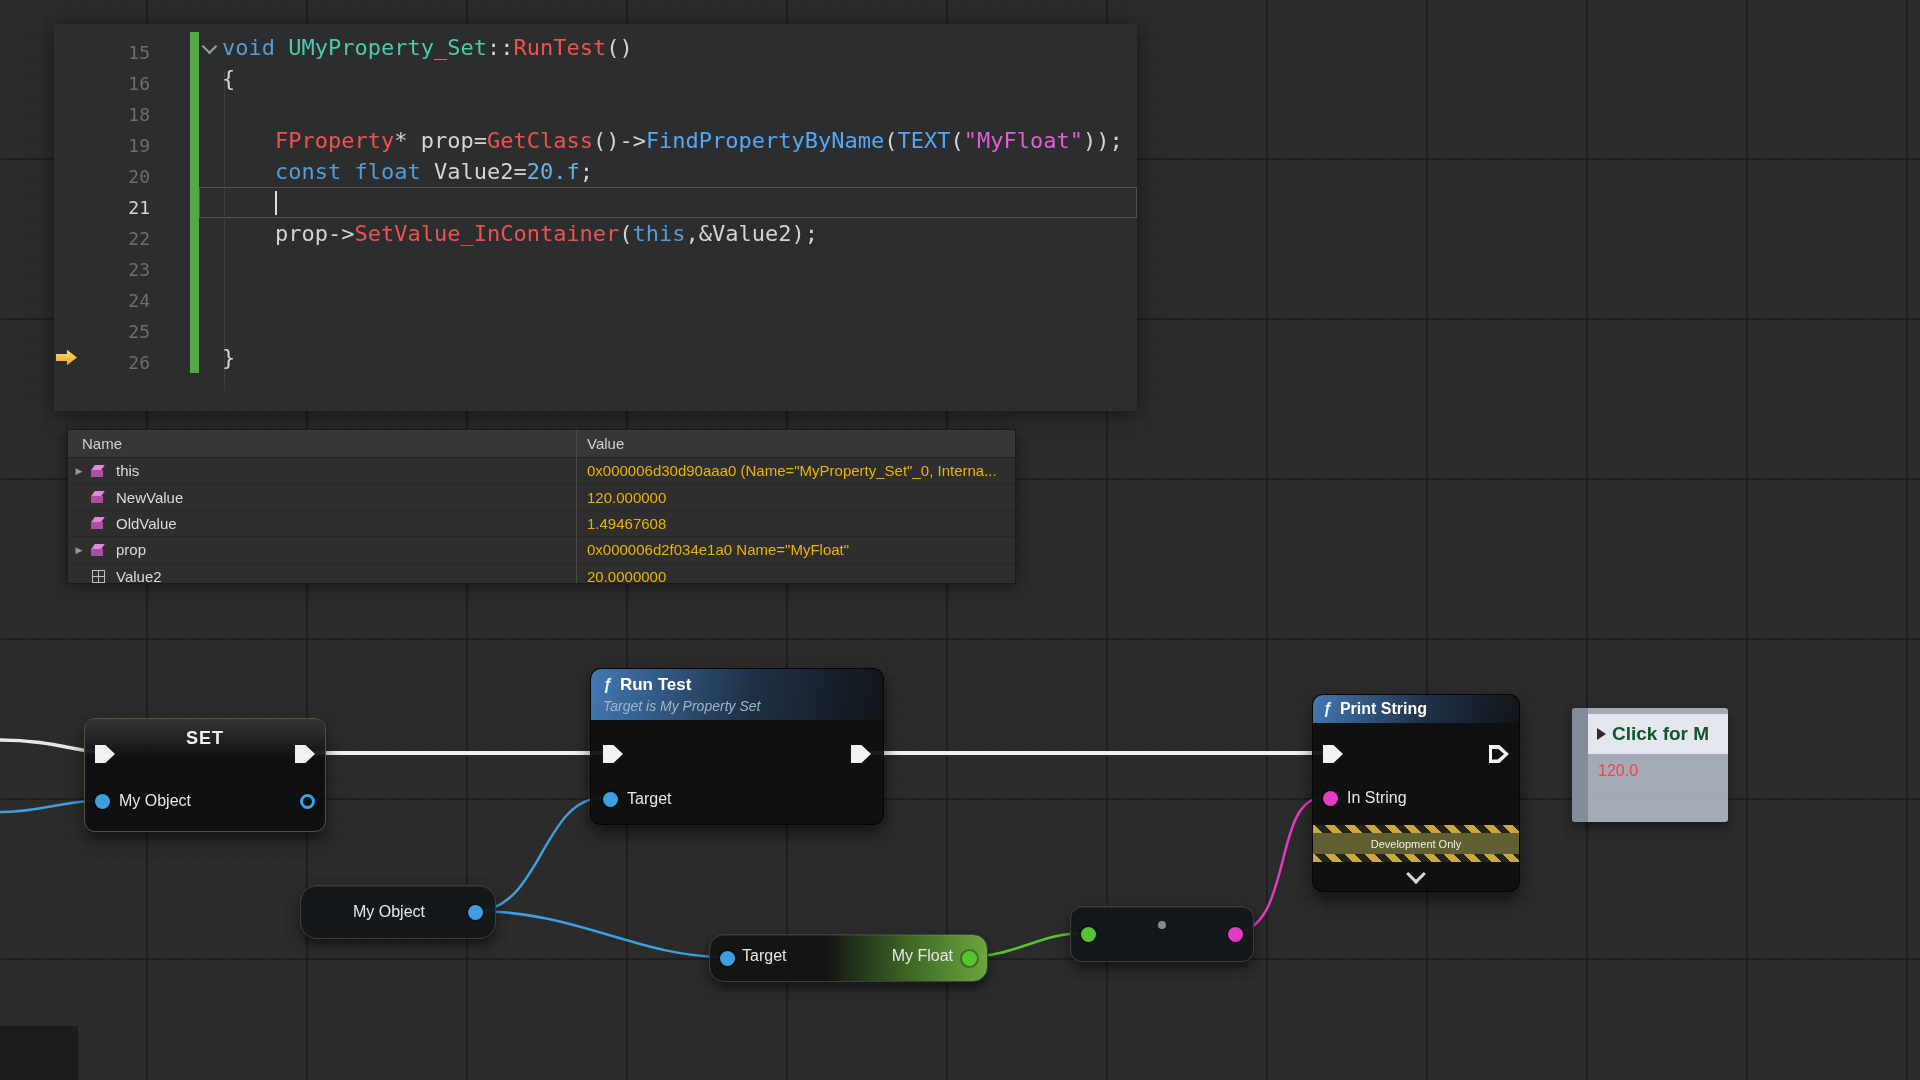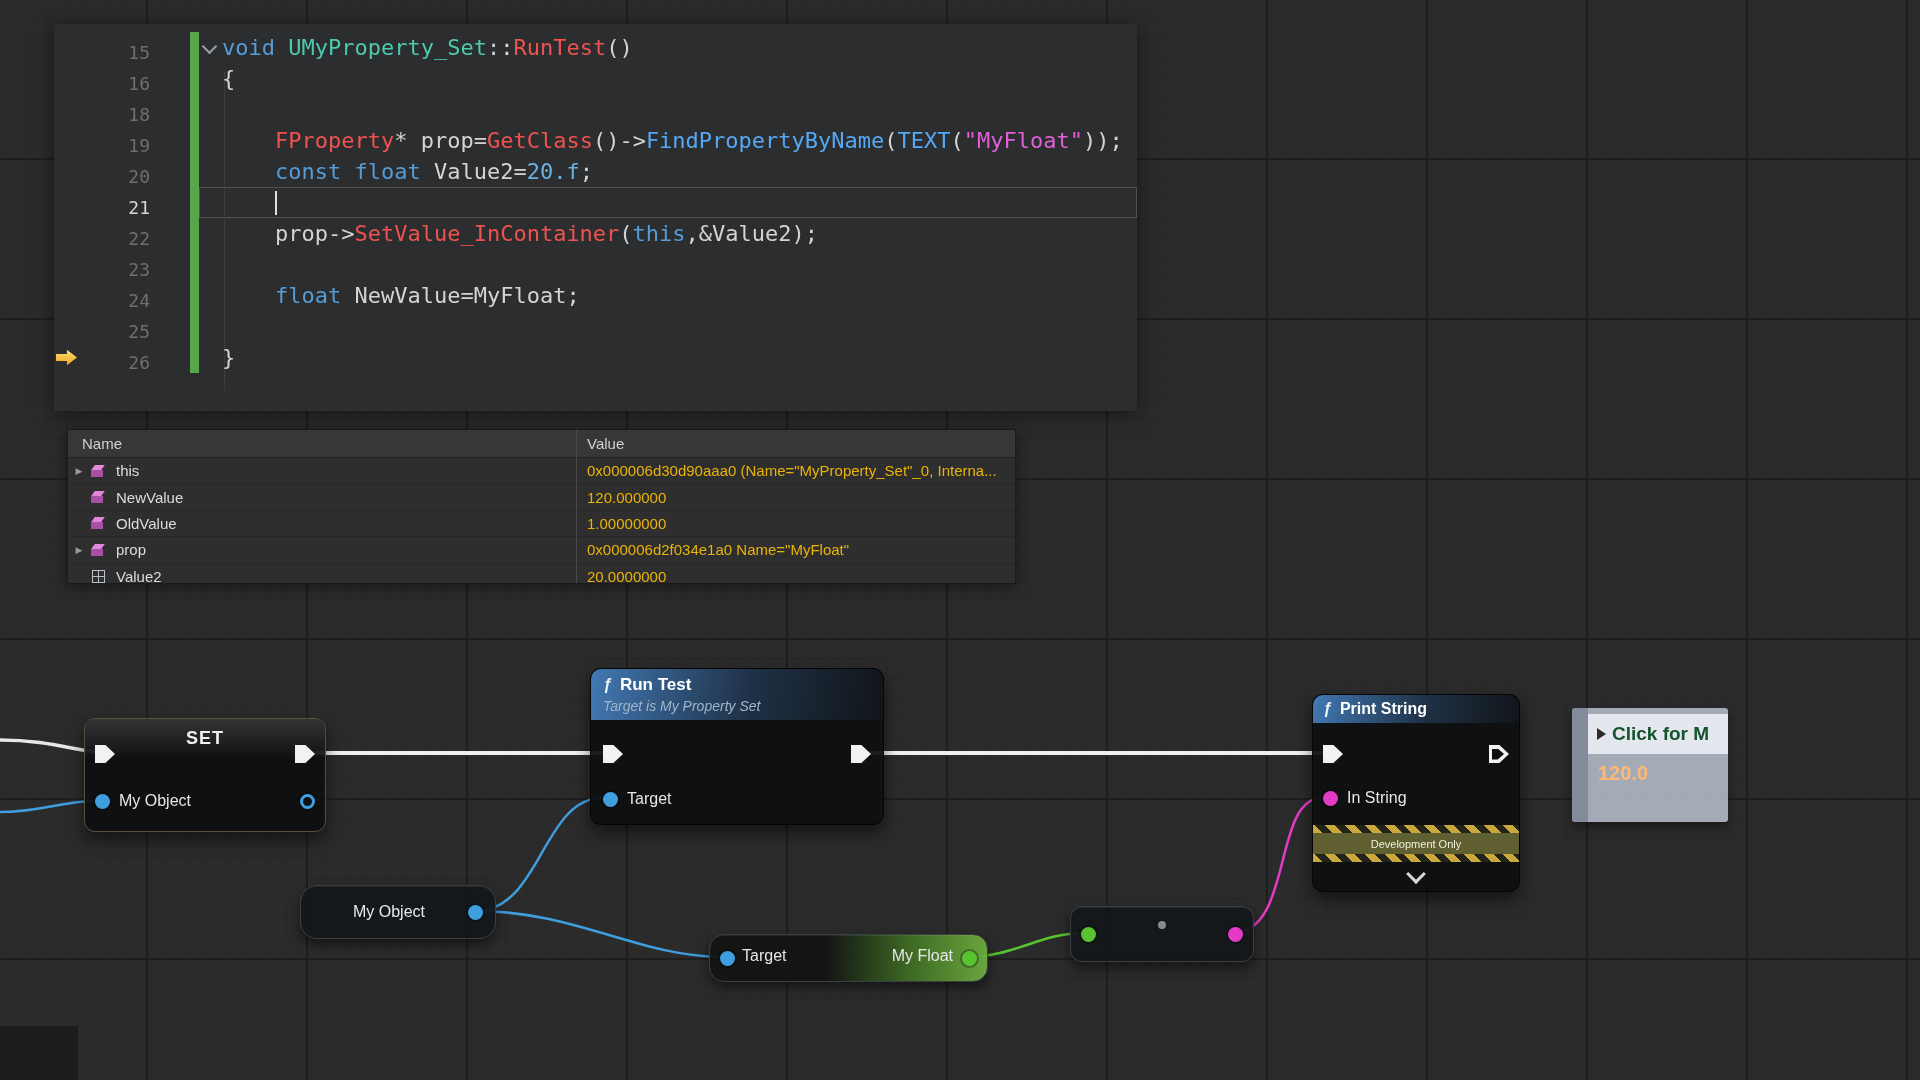--- a/index.html
+++ b/index.html
@@ -114,21 +114,21 @@
     background:linear-gradient(90deg, rgba(18,20,18,.95) 0%, rgba(18,20,18,.95) 42%, rgba(62,108,36,.95) 72%, rgba(110,172,62,.95) 100%)}
   #conv-node{left:1070px;top:906px;width:182px;height:54px;border-radius:12px}
 
   
   #debug-widget{position:absolute;left:1572px;top:708px;width:156px;height:114px;z-index:3;
     background:rgba(186,194,208,.85);border-radius:3px;box-shadow:0 6px 12px rgba(0,0,0,.4);overflow:hidden}
   #debug-widget .dw-left{position:absolute;left:0;top:0;bottom:0;width:16px;background:rgba(103,113,134,.55)}
   #debug-widget .dw-header{position:absolute;left:16px;right:0;top:6px;height:40px;background:rgba(233,236,242,.92);display:flex;align-items:center;padding-left:9px;overflow:hidden;white-space:nowrap;cursor:pointer}
   #debug-widget .dw-tri{width:0;height:0;border-left:9px solid #2c2c2c;border-top:6px solid transparent;border-bottom:6px solid transparent;margin-right:6px;flex:none}
   #debug-widget .dw-htext{font-weight:bold;font-size:19px;color:#14532d}
-  #debug-widget .dw-value{position:absolute;left:26px;top:54px;font-weight:bold;font-size:20px;color:#fdba74}
+  #debug-widget .dw-value{position:absolute;left:26px;top:54px;font-weight:normal;font-size:16px;color:#ef4444}
 
   .corner-block{position:absolute;left:0;top:1026px;width:78px;height:54px;background:#1d1d1d;z-index:0}
 </style>
 </head>
 <body>
 
 <svg id="wires" width="1920" height="1080">
   <path d="M 0 740 C 45 740, 70 749, 96 752" stroke="#e8e8e8" stroke-width="3.5" fill="none"></path>
   <path d="M 306 753 L 608 753" stroke="#f0f0f0" stroke-width="4" fill="none"></path>
   <path d="M 862 753 L 1330 753" stroke="#f0f0f0" stroke-width="4" fill="none"></path>
@@ -198,21 +198,20 @@
         <span class="ln">23</span>
         <span class="gap1"></span>
         <span class="chgbar"></span>
         <span class="code-text"></span>
       </div>
       <div class="code-line">
         <span class="margin"></span>
         <span class="ln">24</span>
         <span class="gap1"></span>
         <span class="chgbar"></span>
-        <span class="code-text"><span class="tok-pl">    </span><span class="tok-kw">float</span><span class="tok-pl"> NewValue=MyFloat;</span></span>
       </div>
       <div class="code-line">
         <span class="margin"></span>
         <span class="ln">25</span>
         <span class="gap1"></span>
         <span class="chgbar"></span>
         <span class="code-text"></span>
       </div>
       <div class="code-line exec">
         <span class="margin">
@@ -250,21 +249,21 @@
         <span class="w-name">NewValue</span>
         <span class="w-value">120.000000</span>
       </div>
       <div class="watch-row">
         <span class="expander"></span>
         <span class="var-icon field">
           <i class="f-top"></i>
           <i class="f-front"></i>
         </span>
         <span class="w-name">OldValue</span>
-        <span class="w-value">1.00000000</span>
+        <span class="w-value">1.49467608</span>
       </div>
       <div class="watch-row">
         <span class="expander">▶</span>
         <span class="var-icon field">
           <i class="f-top"></i>
           <i class="f-front"></i>
         </span>
         <span class="w-name">prop</span>
         <span class="w-value">0x000006d2f034e1a0 Name="MyFloat"</span>
       </div>

